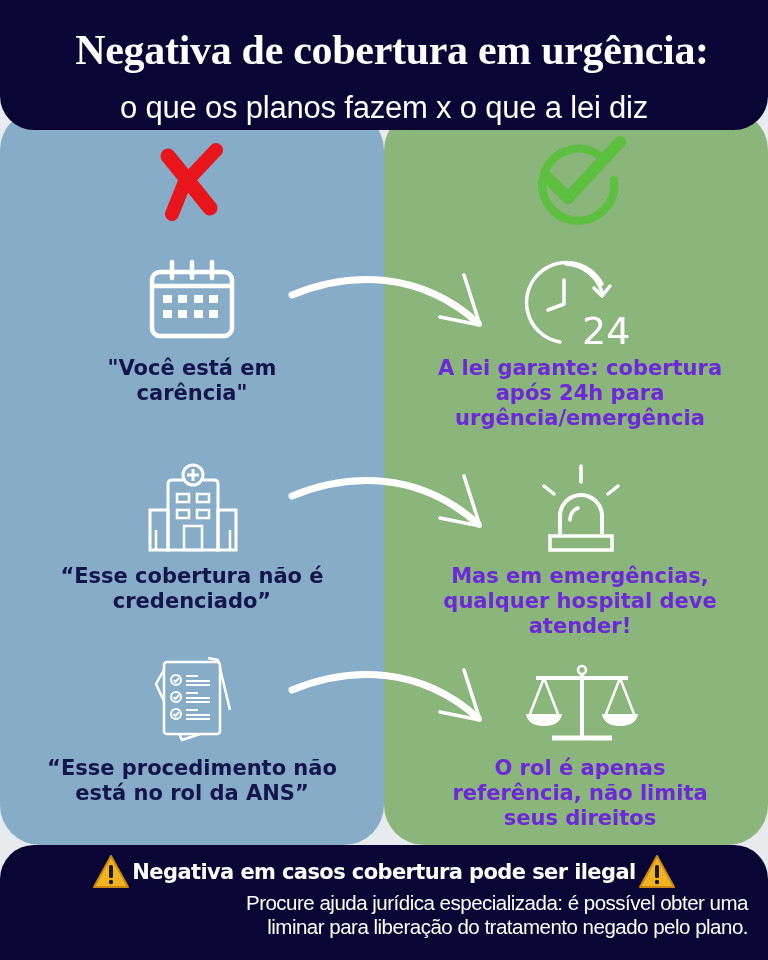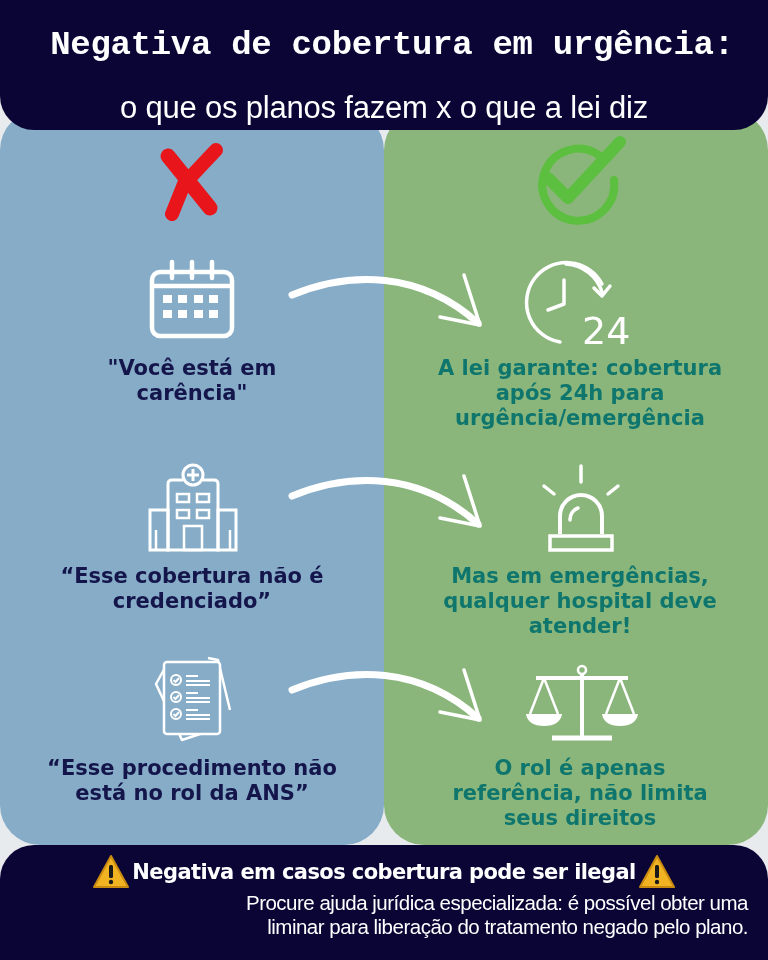--- a/index.html
+++ b/index.html
@@ -9,43 +9,43 @@
       position: relative;
       font-family: "DejaVu Sans", sans-serif;
     }
     .header {
       position: absolute; left: 0; top: 0; width: 768px; height: 130px;
       background: #0b0536; border-radius: 0 0 34px 34px;
       color: #fff; text-align: center; z-index: 3;
     }
     .header .title {
       position: absolute; left: 16px; right: 0; top: 26px;
-      font-family: Liberation Mono, monospace; font-weight: 700;
-      font-size: 34px; letter-spacing: -0.3px;
+      font-family: Liberation Serif, serif; font-weight: 700;
+      font-size: 42px; letter-spacing: -0.3px;
     }
     .header .subtitle {
       position: absolute; left: 0; right: 0; top: 71px;
       font-family: "Liberation Sans", sans-serif; font-weight: 400;
       font-size: 31px; letter-spacing: -0.2px; margin-top: 19px;
     }
     .panel {
       position: absolute; top: 110px; height: 735px; width: 384px;
       border-radius: 40px; z-index: 1;
     }
     .panel-left { left: 0; background: #86acc8; }
     .panel-right { left: 384px; background: #8ab67b; }
 
     .abs { position: absolute; z-index: 2; }
     .label {
       position: absolute; z-index: 2; text-align: center;
       font-family: "DejaVu Sans", sans-serif; font-weight: 700;
       font-size: 21px; line-height: 25px;
     }
     .label.left { color: #14164b; }
-    .label.right { color: #0f766e; }
+    .label.right { color: #6d28d9; }
 
     .footer {
       position: absolute; left: 0; top: 845px; width: 768px; height: 115px;
       background: #0b0536; border-radius: 34px 34px 0 0; z-index: 3;
       color: #fff;
     }
     .footer .warn-row {
       position: absolute; left: 0; right: 0; top: 8px; height: 38px;
       display: flex; justify-content: center; align-items: center; gap: 2px;
     }

